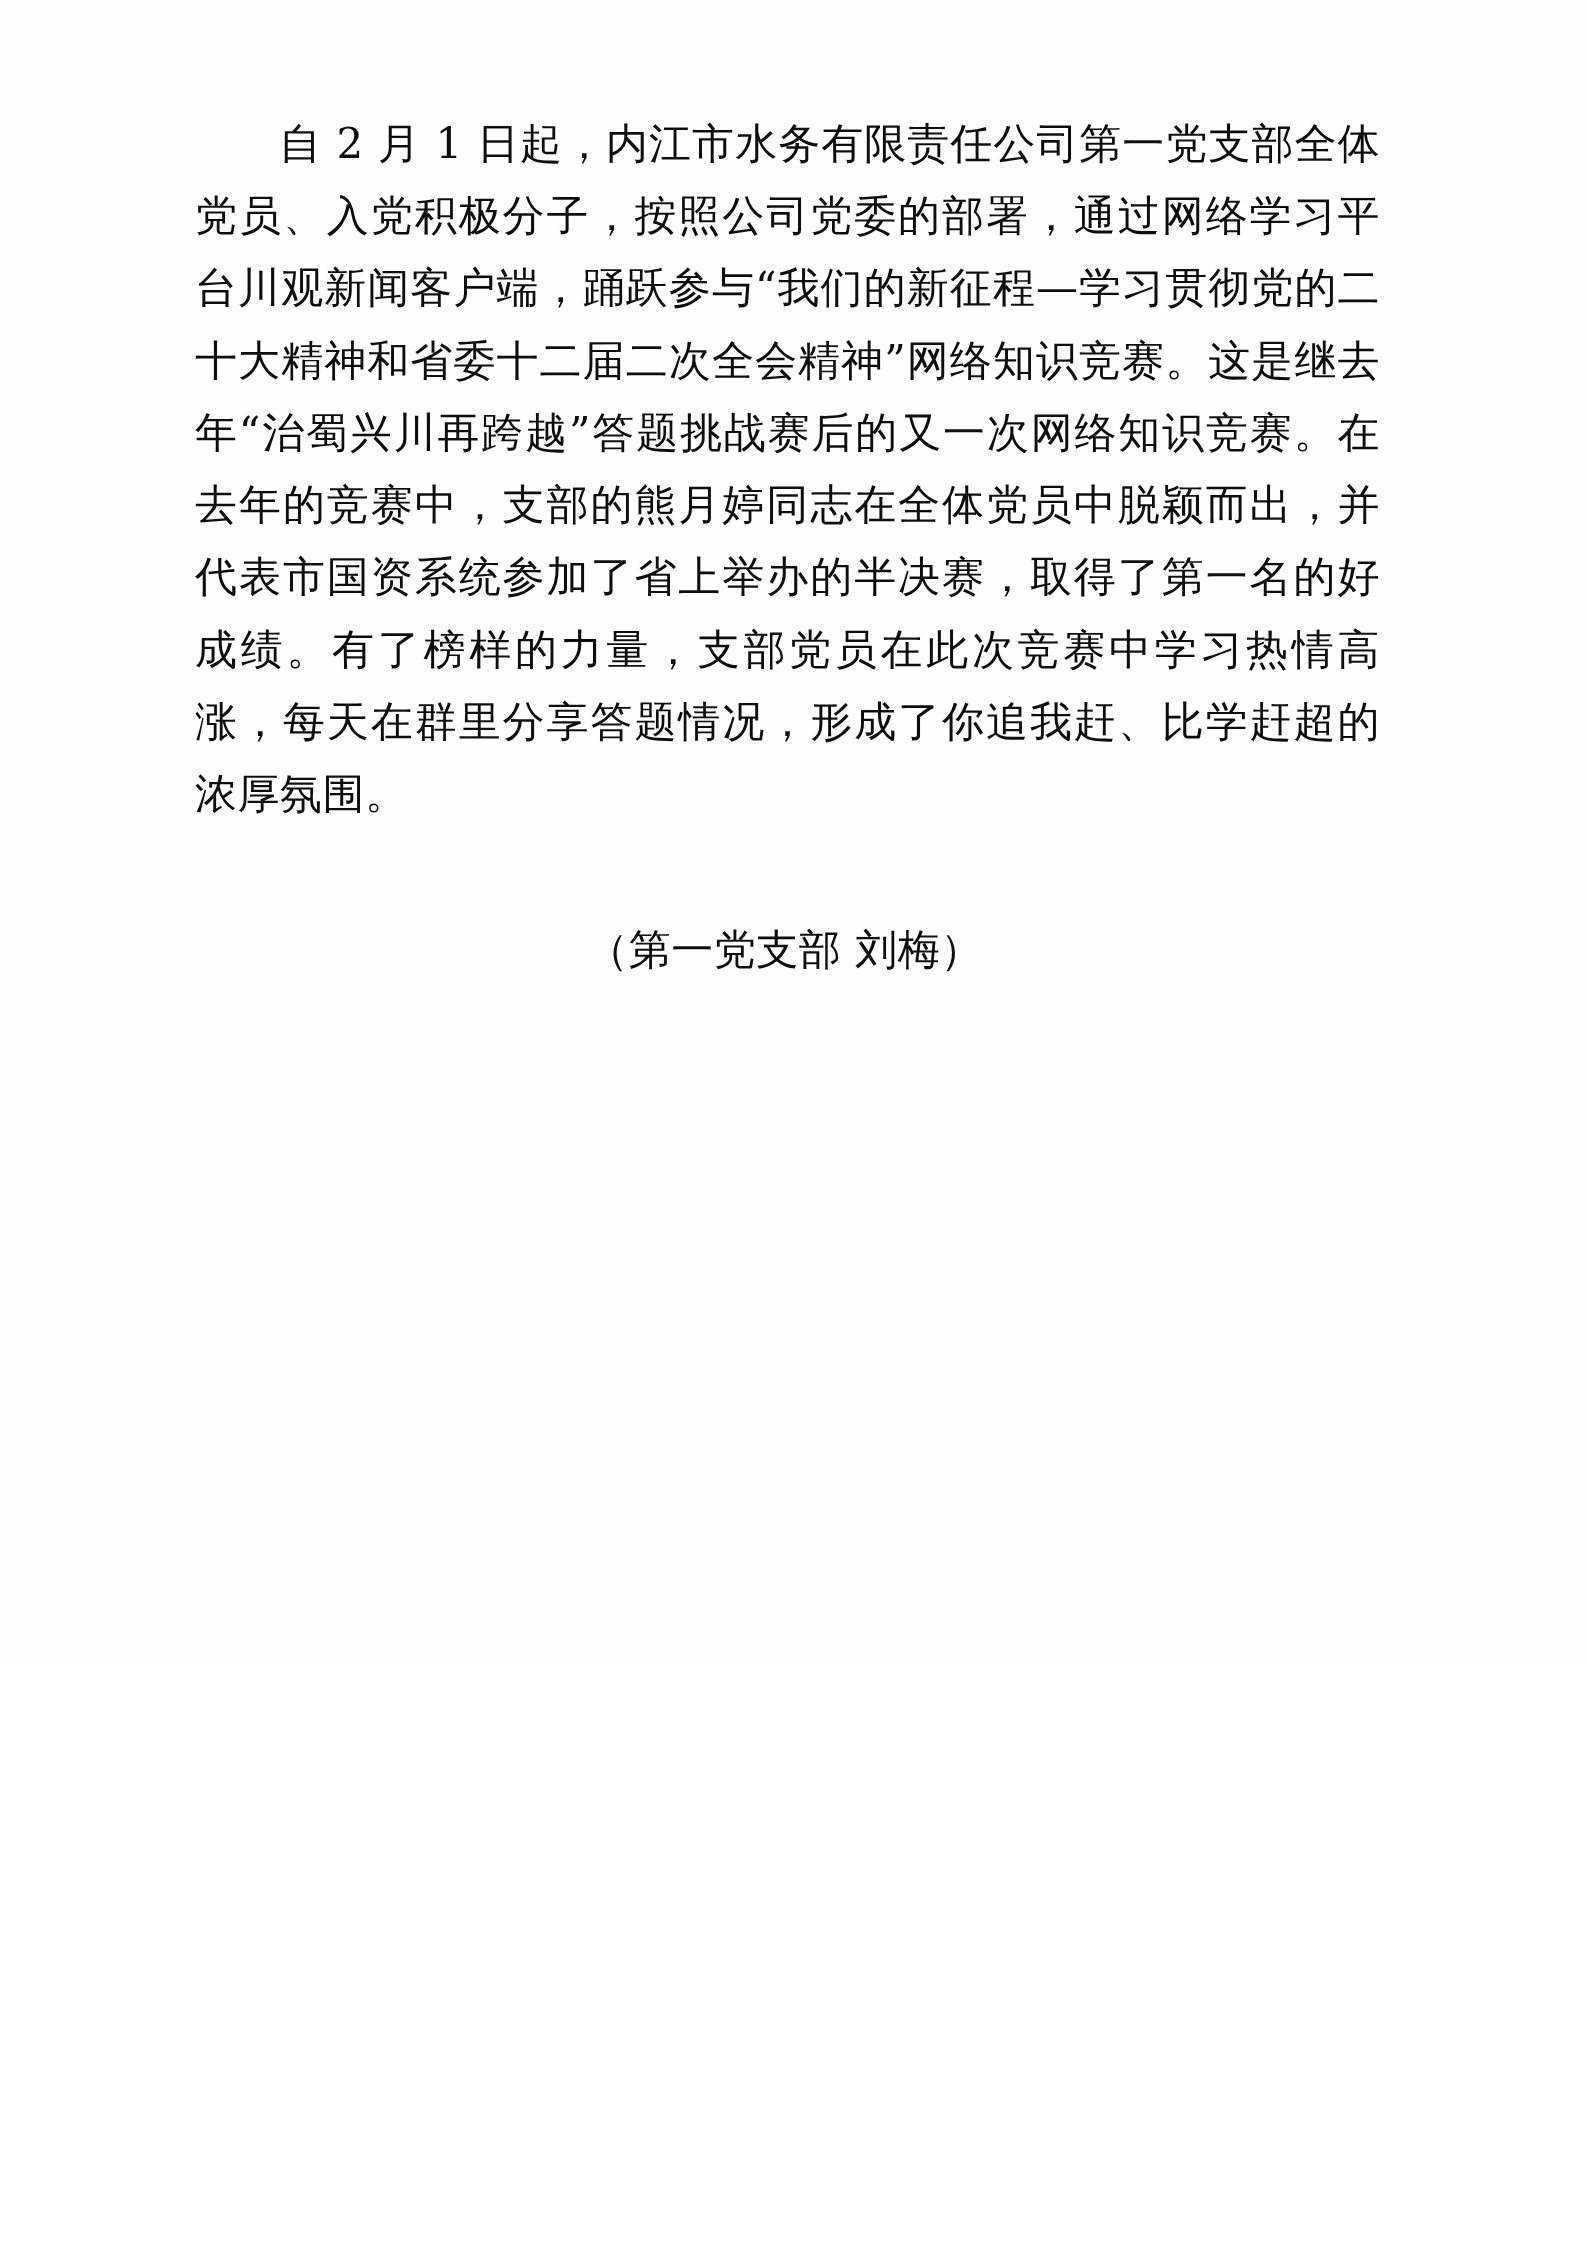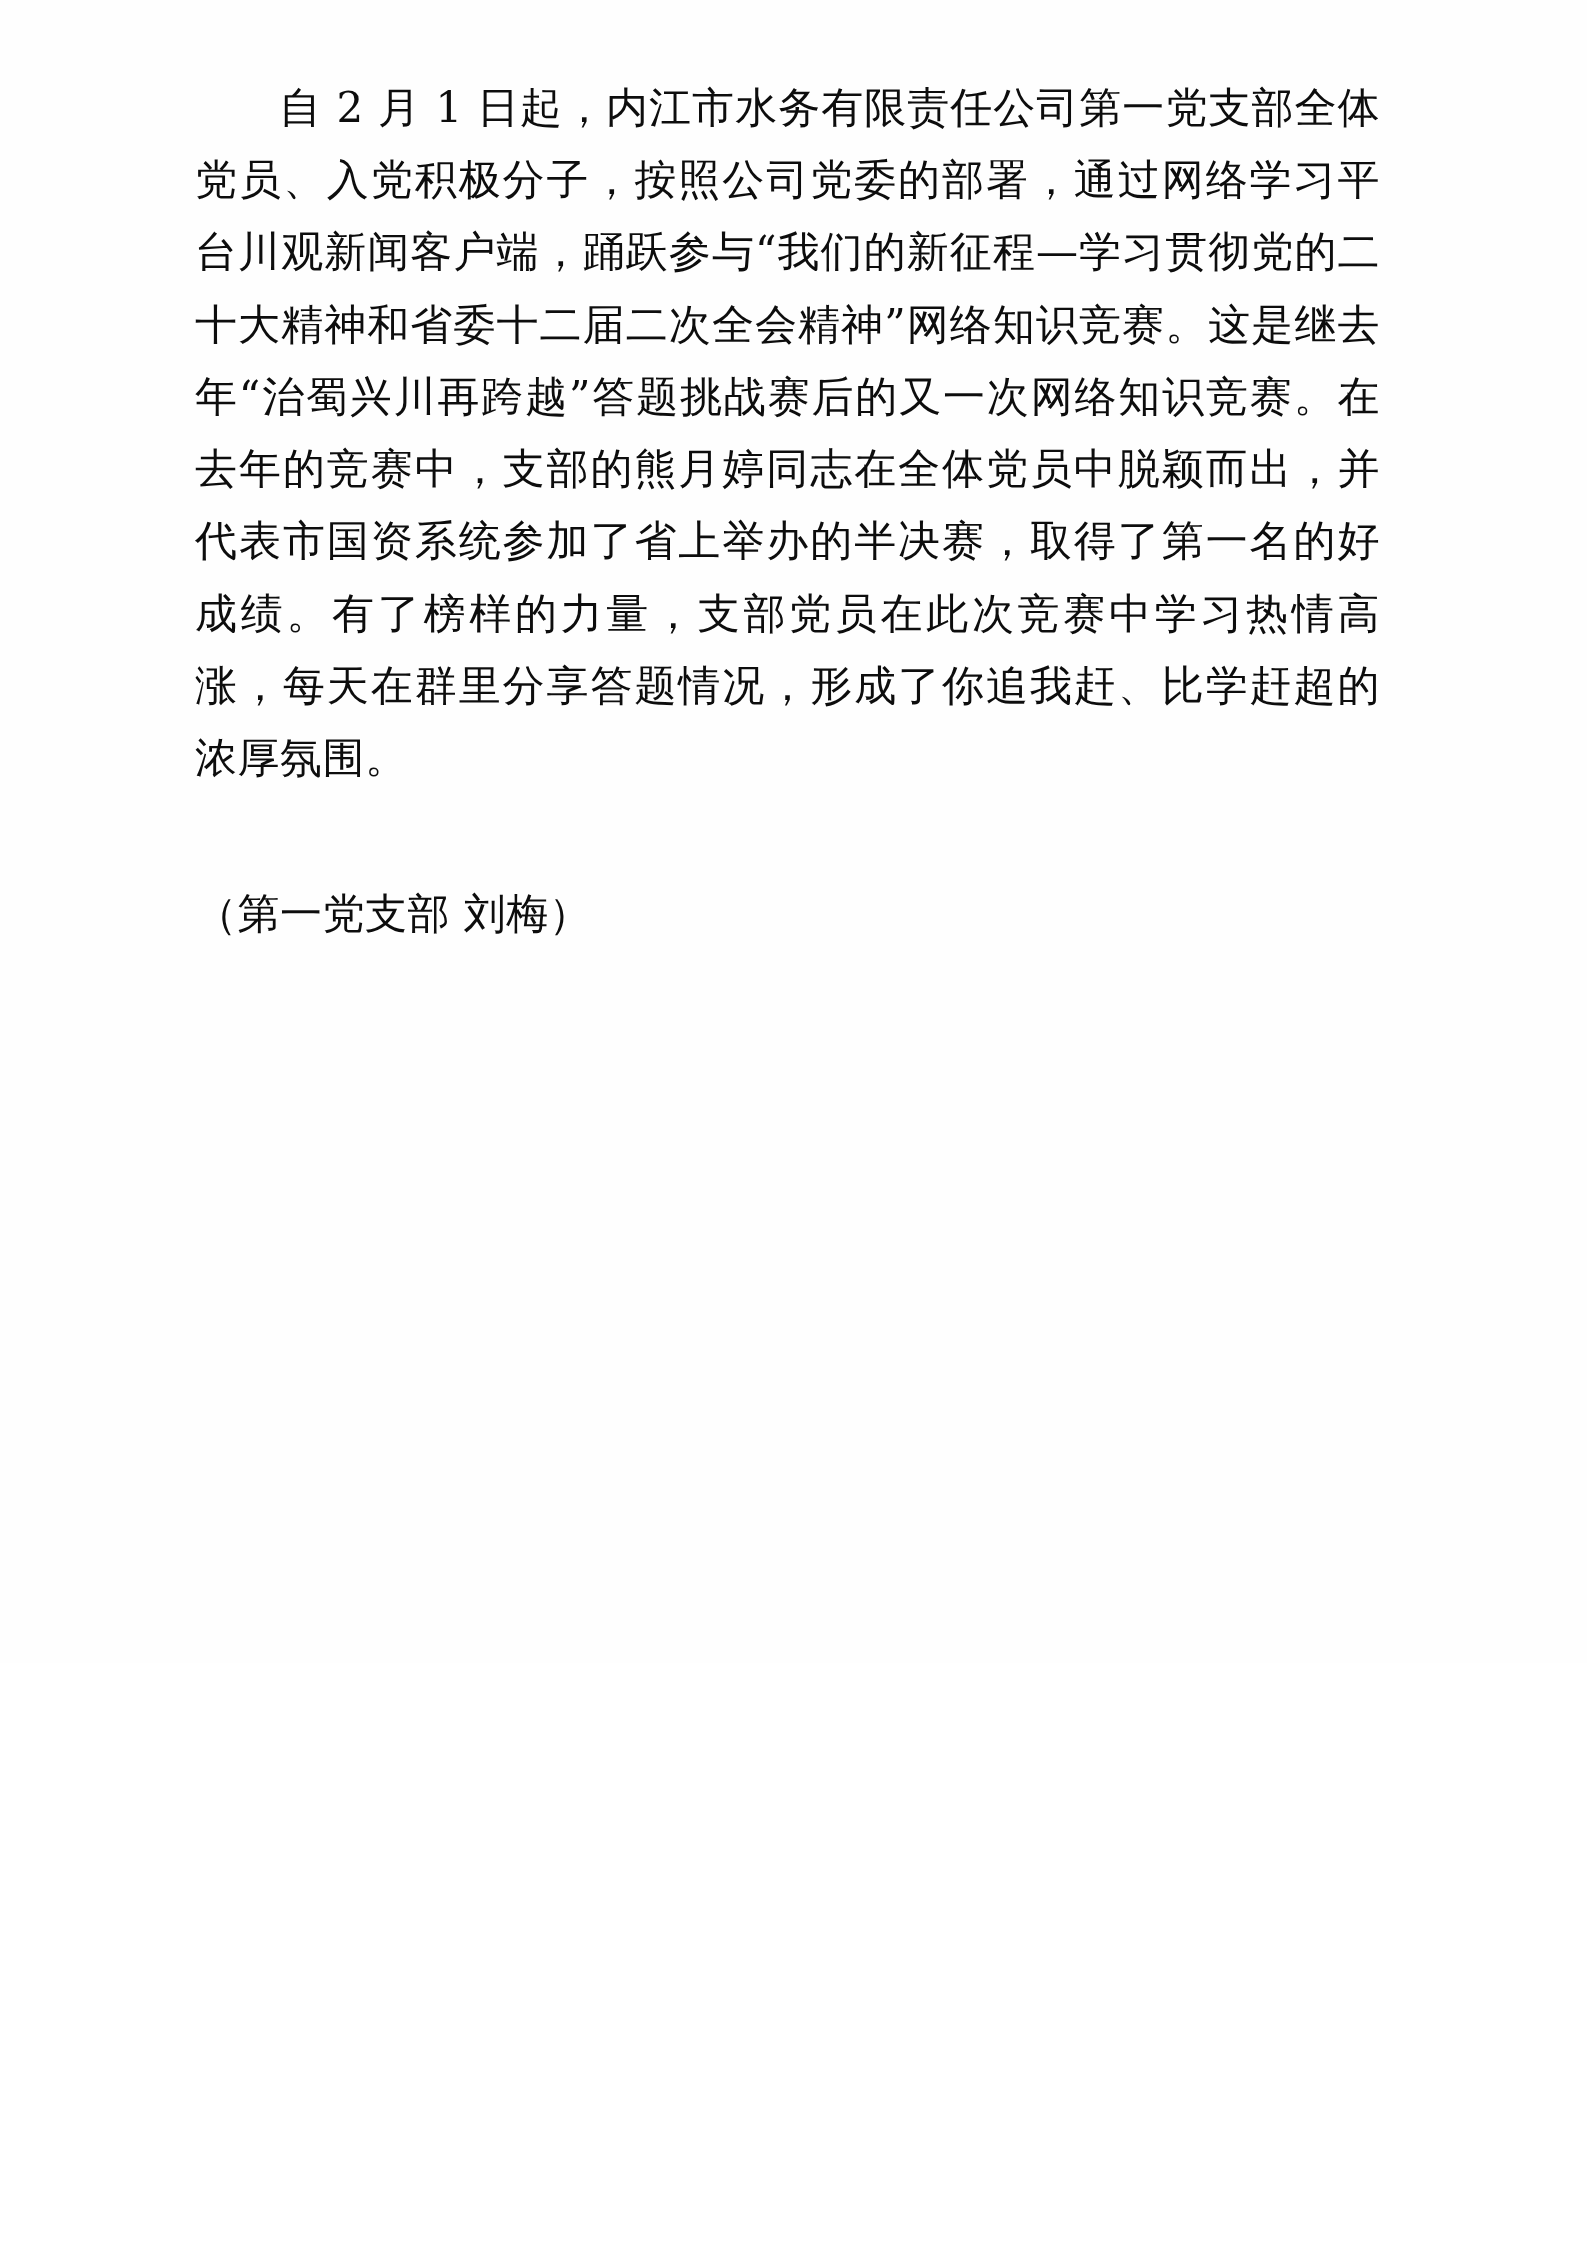--- a/index.html
+++ b/index.html
@@ -11,21 +11,21 @@
     width: 1587px;
     height: 2245px;
     font-family: "DejaVu Serif", "Liberation Serif", serif;
     color: #0d0d0d;
   }
   .page {
     position: relative;
     width: 1587px;
     height: 1663px;
     box-sizing: border-box;
-    padding: 72px 195px 0 195px;
+    padding: 108px 195px 0 195px;
     background: #fefefe;
   }
   .doc-body {
     width: 1185px;
   }
   .para {
     font-size: 42px;
     line-height: 1.72;
     text-align: justify;
     text-justify: inter-character;
@@ -35,21 +35,21 @@
     word-break: break-all;
   }
   .para + .para {
     margin-top: 8px;
   }
   .signature {
     margin-top: 84px;
     font-size: 42px;
     line-height: 1.72;
     letter-spacing: 0.5px;
-    text-align: left;
+    text-align: center;
     padding-right: 6px;
   }
 </style>
 </head>
 <body>
 
 <div class="page">
   <div class="doc-body">
     <p class="para">自 2 月 1 日起，内江市水务有限责任公司第一党支部全体党员、入党积极分子，按照公司党委的部署，通过网络学习平台川观新闻客户端，踊跃参与“我们的新征程—学习贯彻党的二十大精神和省委十二届二次全会精神”网络知识竞赛。这是继去年“治蜀兴川再跨越”答题挑战赛后的又一次网络知识竞赛。在去年的竞赛中，支部的熊月婷同志在全体党员中脱颖而出，并代表市国资系统参加了省上举办的半决赛，取得了第一名的好成绩。有了榜样的力量，支部党员在此次竞赛中学习热情高涨，每天在群里分享答题情况，形成了你追我赶、比学赶超的浓厚氛围。</p>
     <div class="signature">（第一党支部 刘梅）</div>

